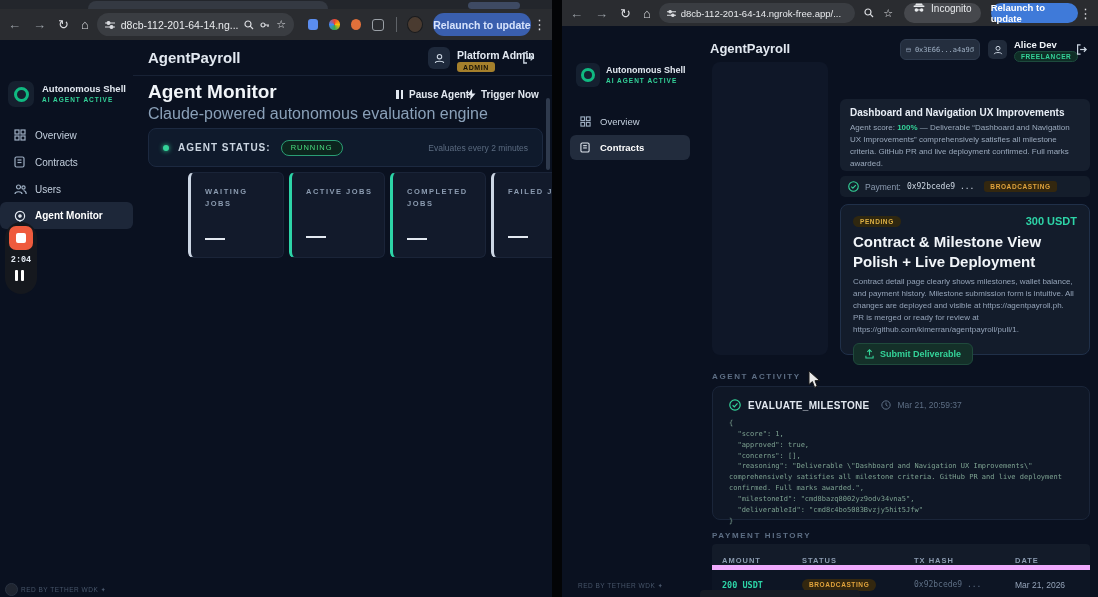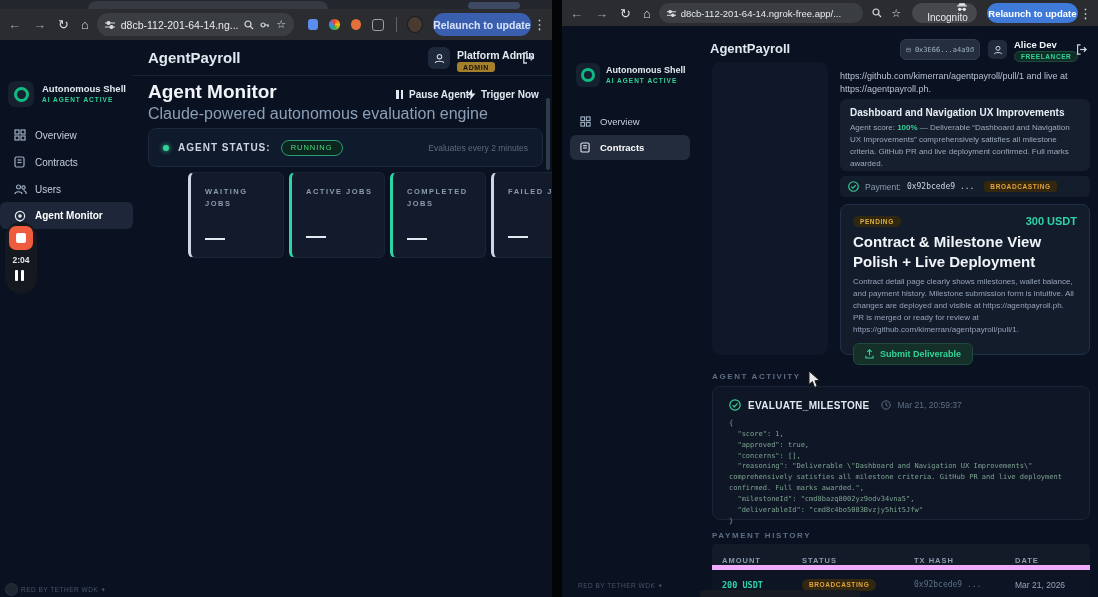--- a/index.html
+++ b/index.html
@@ -6,21 +6,21 @@
   body{width:1098px;height:597px;position:relative;background:#000;overflow:hidden;
        font-family:"Liberation Sans",sans-serif;-webkit-font-smoothing:antialiased;}
   .abs{position:absolute;}
   .mono{font-family:"DejaVu Sans Mono",monospace;}
   .win{position:absolute;overflow:hidden;background:#0a1120;}
   .toolbar{position:absolute;left:0;right:0;background:#2a2c30;display:flex;align-items:center;}
   .ticon{color:#9aa0a6;font-size:13px;line-height:1;margin:0 6px;cursor:default;}
   .ticon.bright{color:#dadce0;}
   .urlpill{background:#3a3d42;border-radius:12px;display:flex;align-items:center;color:#e8eaed;overflow:hidden;}
   .urlpill .url{white-space:nowrap;overflow:hidden;}
-  .chip{background:#46484d;border-radius:11px;display:flex;align-items:flex-end;color:#e8eaed;flex-direction:column;}
+  .chip{background:#46484d;border-radius:11px;display:flex;align-items:flex-start;color:#e8eaed;}
   .relaunch{border-radius:11px;display:flex;align-items:center;justify-content:center;font-weight:bold;}
   .navitem{display:flex;align-items:center;color:#c3cfdd;}
   .navitem .nlabel{white-space:nowrap;}
   .navitem.active{background:#1d2739;border-radius:6px;color:#fff;}
   .badge{display:inline-block;font-weight:bold;border-radius:3px;letter-spacing:.6px;}
   .amberbadge{background:#33270f;color:#e0a33c;}
   .statcard{background:#121a2b;border:1px solid #1a2438;border-left:3px solid #ccd6e4;border-radius:6px;margin-left:40px;}
   .statlabel{color:#8b9bb0;font-size:7.5px;font-weight:bold;letter-spacing:1.5px;line-height:1.6;}
   .statdash{color:#e2e8f0;font-size:20px;font-weight:bold;line-height:0.5;}
   .seclabel{color:#5d6e84;font-size:8px;font-weight:bold;letter-spacing:1.6px;}
@@ -189,21 +189,21 @@
             <path d="M6 10.6 L6 12"></path>
           </g>
         </svg>
       <span class="nlabel" style="margin-left:9px;font-size:10px;font-weight:600;">Agent Monitor</span>
     </div>
 
     <div class="abs" style="left:5px;top:182px;width:32px;height:72px;background:#15181e;border-radius:16px;">
       <div style="position:absolute;left:4px;top:4px;width:24px;height:24px;background:#ef5b3d;border-radius:7px;display:flex;align-items:center;justify-content:center;">
         <span style="width:10px;height:10px;background:#fff;border-radius:2px;"></span>
       </div>
-      <div style="position:absolute;left:0;top:33px;width:32px;text-align:center;font-size:8.5px;color:#e2e8f0;font-weight:600;">2:04</div>
+      <div style="position:absolute;left:0;top:33px;width:32px;text-align:center;font-size:8.5px;color:#e2e8f0;font-weight:600;font-family:Liberation Mono, monospace;">2:04</div>
       <div style="position:absolute;left:10px;top:48px;display:flex;gap:3px;">
         <span style="width:3px;height:11px;background:#fff;border-radius:1px;"></span>
         <span style="width:3px;height:11px;background:#fff;border-radius:1px;"></span>
       </div>
     </div>
 
     <span class="abs" style="left:5px;top:543px;width:11px;height:11px;border-radius:50%;background:#1f2530;border:1px solid #2a3342;"></span>
     <div class="abs" style="left:21px;top:546px;font-size:6.5px;letter-spacing:.5px;color:#475569;white-space:nowrap;">RED BY TETHER WDK ✦</div>
 
     <div class="abs" style="left:546px;top:58px;width:4px;height:72px;background:#2f3a4d;border-radius:2px;"></div>
@@ -312,21 +312,20 @@
             <rect x="1" y="1" width="9" height="10" rx="1.5"></rect>
             <line x1="3.5" y1="4" x2="7.5" y2="4"></line>
             <line x1="3.5" y1="6.5" x2="7.5" y2="6.5"></line>
           </g>
         </svg>
       <span class="nlabel" style="margin-left:10px;font-size:9.5px;font-weight:600;">Contracts</span>
     </div>
 
     <div class="abs" style="left:150px;top:36px;width:116px;height:293px;background:#0f1728;border-radius:8px;"></div>
 
-    <div class="abs" style="left:278px;top:44px;width:242px;font-size:9px;line-height:1.45;color:#b6c2d2;">https://github.com/kimerran/agentpayroll/pull/1 and live at https://agentpayroll.ph.</div>
 
     <div class="abs" style="left:278px;top:73px;width:250px;height:72px;background:#161f2e;border-radius:6px;padding:8px 10px;box-sizing:border-box;">
       <div style="font-size:10px;font-weight:bold;color:#e8eef6;">Dashboard and Navigation UX Improvements</div>
       <div style="margin-top:4px;font-size:8px;line-height:1.5;color:#9aa9bc;">
         <span>Agent score: </span><span style="color:#34d399;font-weight:bold;">100%</span><span> — Deliverable “Dashboard and Navigation UX Improvements” comprehensively satisfies all milestone criteria. GitHub PR and live deployment confirmed. Full marks awarded.</span>
       </div>
     </div>
 
     <div class="abs" style="left:278px;top:150px;width:250px;height:21px;background:#141d2b;border-radius:5px;display:flex;align-items:center;padding:0 8px;box-sizing:border-box;">
       <svg width="11" height="11" viewBox="0 0 12 12">

